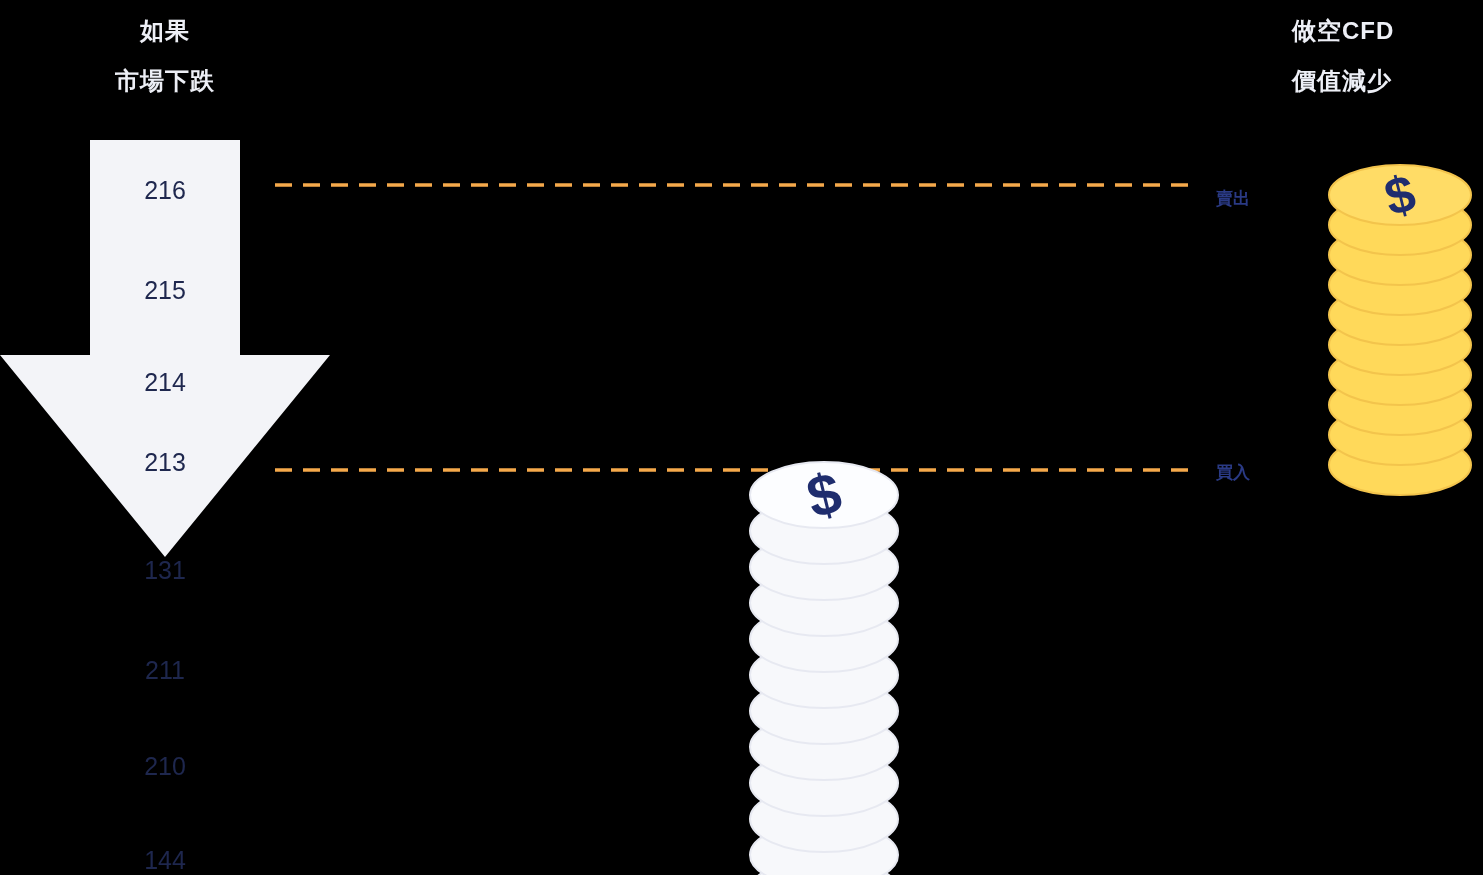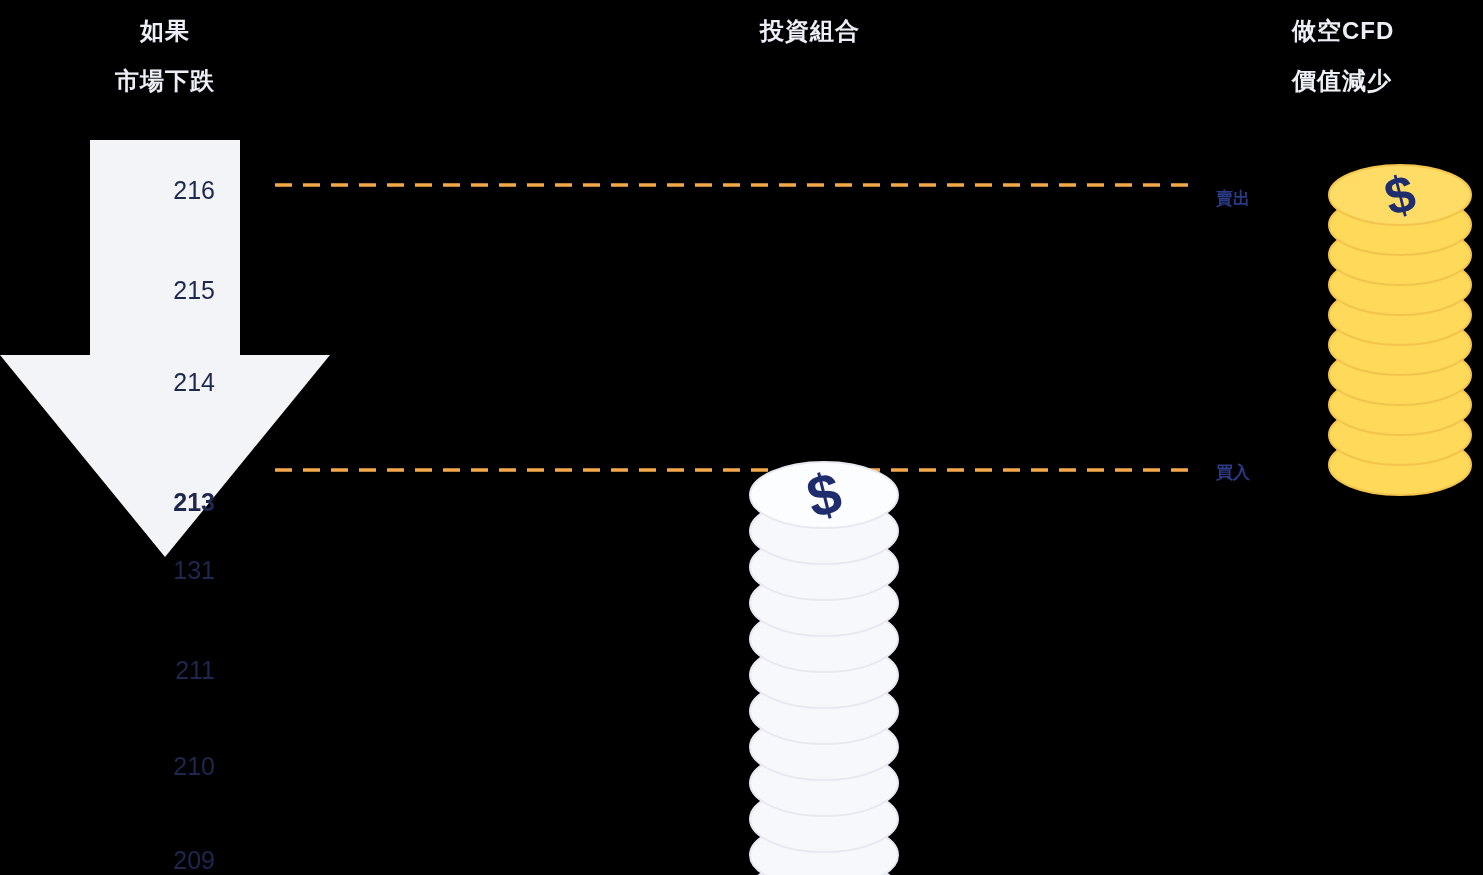--- a/index.html
+++ b/index.html
@@ -13,23 +13,23 @@
   .header { position:absolute; top:6px; color:#EDEFF6; font-size:24px;
             font-weight:700; line-height:50px; letter-spacing:1px; }
   .header-left  { left:55px;  width:220px; text-align:center; }
   .header-mid   { left:760px; text-align:left; }
   .header-right { left:1292px; text-align:left; }
 
   
   .arrow-svg { position:absolute; left:0; top:138px; }
 
   
-  .price { position:absolute; left:115px; width:100px; text-align:right;
+  .price { position:absolute; left:115px; width:100px; text-align:center;
            font-size:25px; font-weight:500; color:#1E274E; }
-  .p0 { top:176px; } .p1 { top:276px; } .p2 { top:368px; } .p3 { top:488px;font-weight:bold; }
+  .p0 { top:176px; } .p1 { top:276px; } .p2 { top:368px; } .p3 { top:448px; }
   .p4 { top:556px; } .p5 { top:656px; } .p6 { top:752px; } .p7 { top:846px; }
 
   
   .dash-svg { position:absolute; left:275px; width:918px; height:8px; }
   .dash-sell { top:181px; }
   .dash-buy  { top:466px; }
   .dash-line { stroke:#F5A94B; stroke-width:3.5; stroke-dasharray:17 11; }
 
   
   .marker-label { position:absolute; left:1216px; font-size:17px;
@@ -56,21 +56,21 @@
     <polygon points="90,2 240,2 240,217 330,217 165,419 0,217 90,217" fill="#F3F4F8"></polygon>
   </svg>
 
   <div class="price p0">216</div>
   <div class="price p1">215</div>
   <div class="price p2">214</div>
   <div class="price p3">213</div>
   <div class="price p4">131</div>
   <div class="price p5">211</div>
   <div class="price p6">210</div>
-  <div class="price p7">209</div>
+  <div class="price p7">144</div>
 
   <svg class="dash-svg dash-sell" viewBox="0 0 918 8">
     <line class="dash-line" x1="0" y1="4" x2="918" y2="4"></line>
   </svg>
   <svg class="dash-svg dash-buy" viewBox="0 0 918 8">
     <line class="dash-line" x1="0" y1="4" x2="918" y2="4"></line>
   </svg>
 
   <div class="marker-label marker-sell">賣出</div>
   <div class="marker-label marker-buy">買入</div>
@@ -103,20 +103,19 @@
     <ellipse class="coin-g" cx="74" cy="70" rx="71" ry="30"></ellipse>
     <ellipse class="coin-g-top" cx="74" cy="40" rx="71" ry="30"></ellipse>
     <text class="dollar" x="74" y="58" font-size="52" transform="rotate(-14 74 40)">$</text>
   </svg>
 
   <div class="header header-left">
     <div>如果</div>
     <div>市場下跌</div>
   </div>
   <div class="header header-mid">
-    <div>投資組合</div>
   </div>
   <div class="header header-right">
     <div>做空CFD</div>
     <div>價值減少</div>
   </div>
 
 </div>
 
 </body></html>

